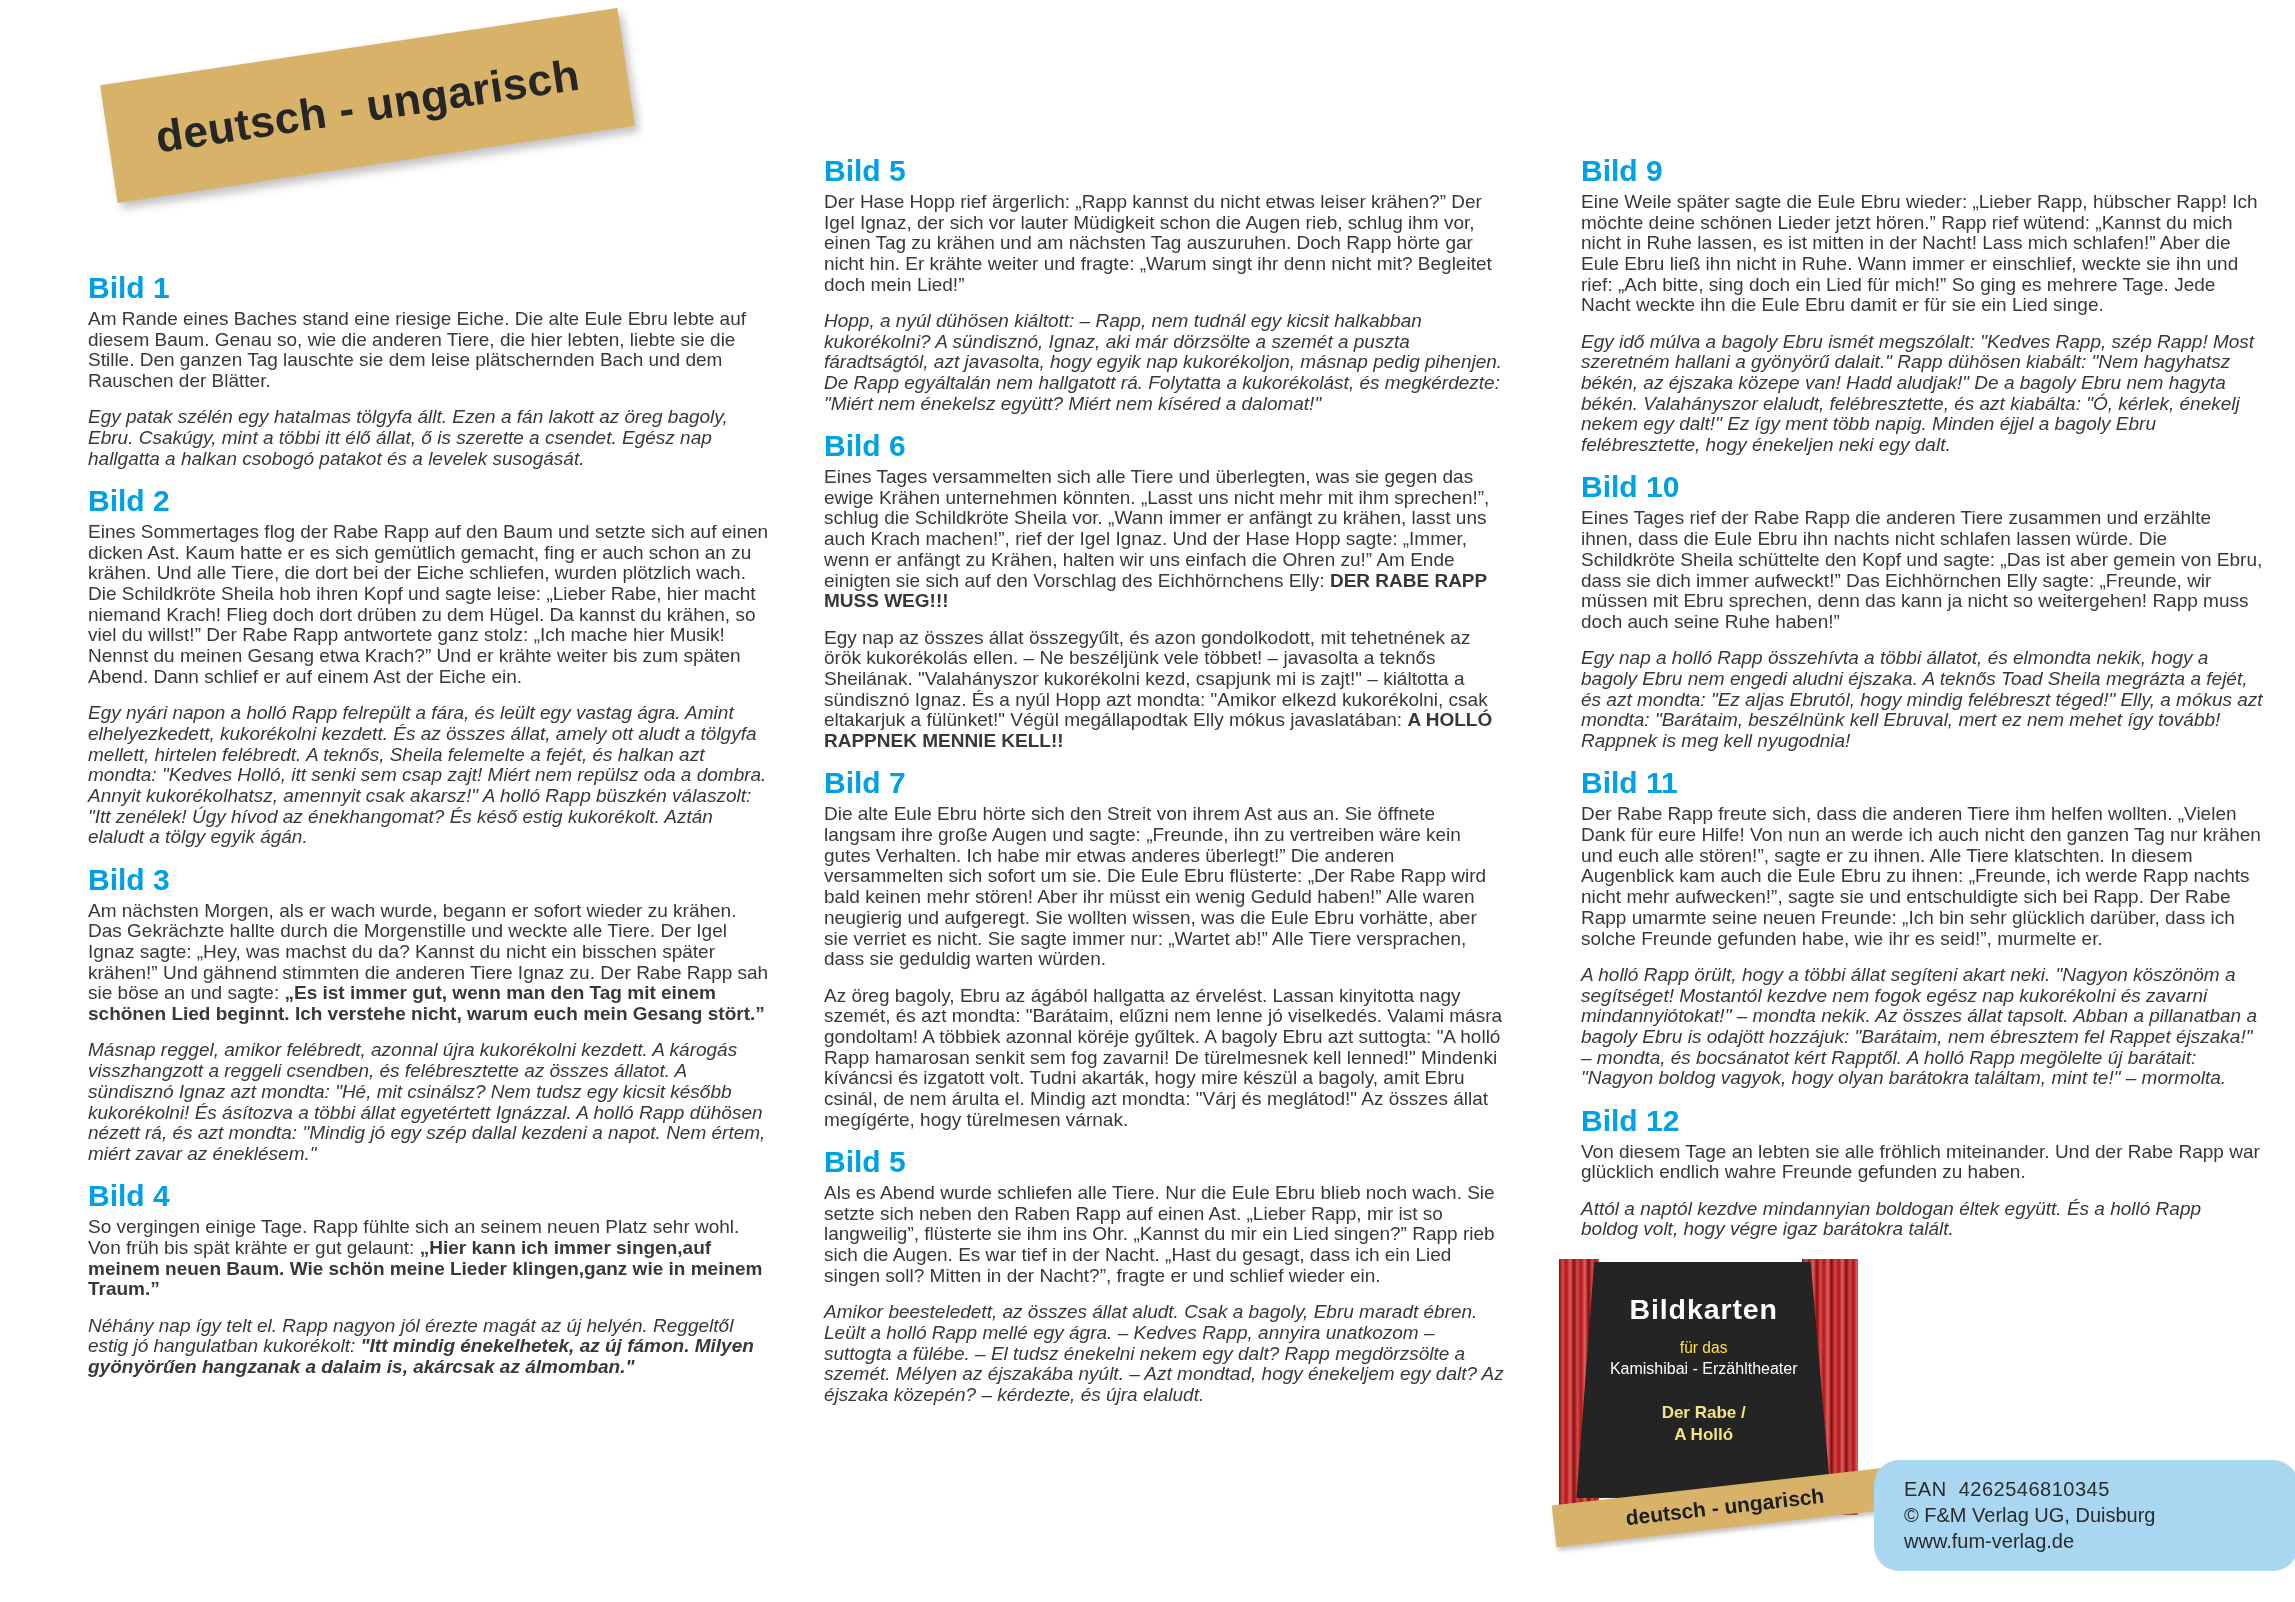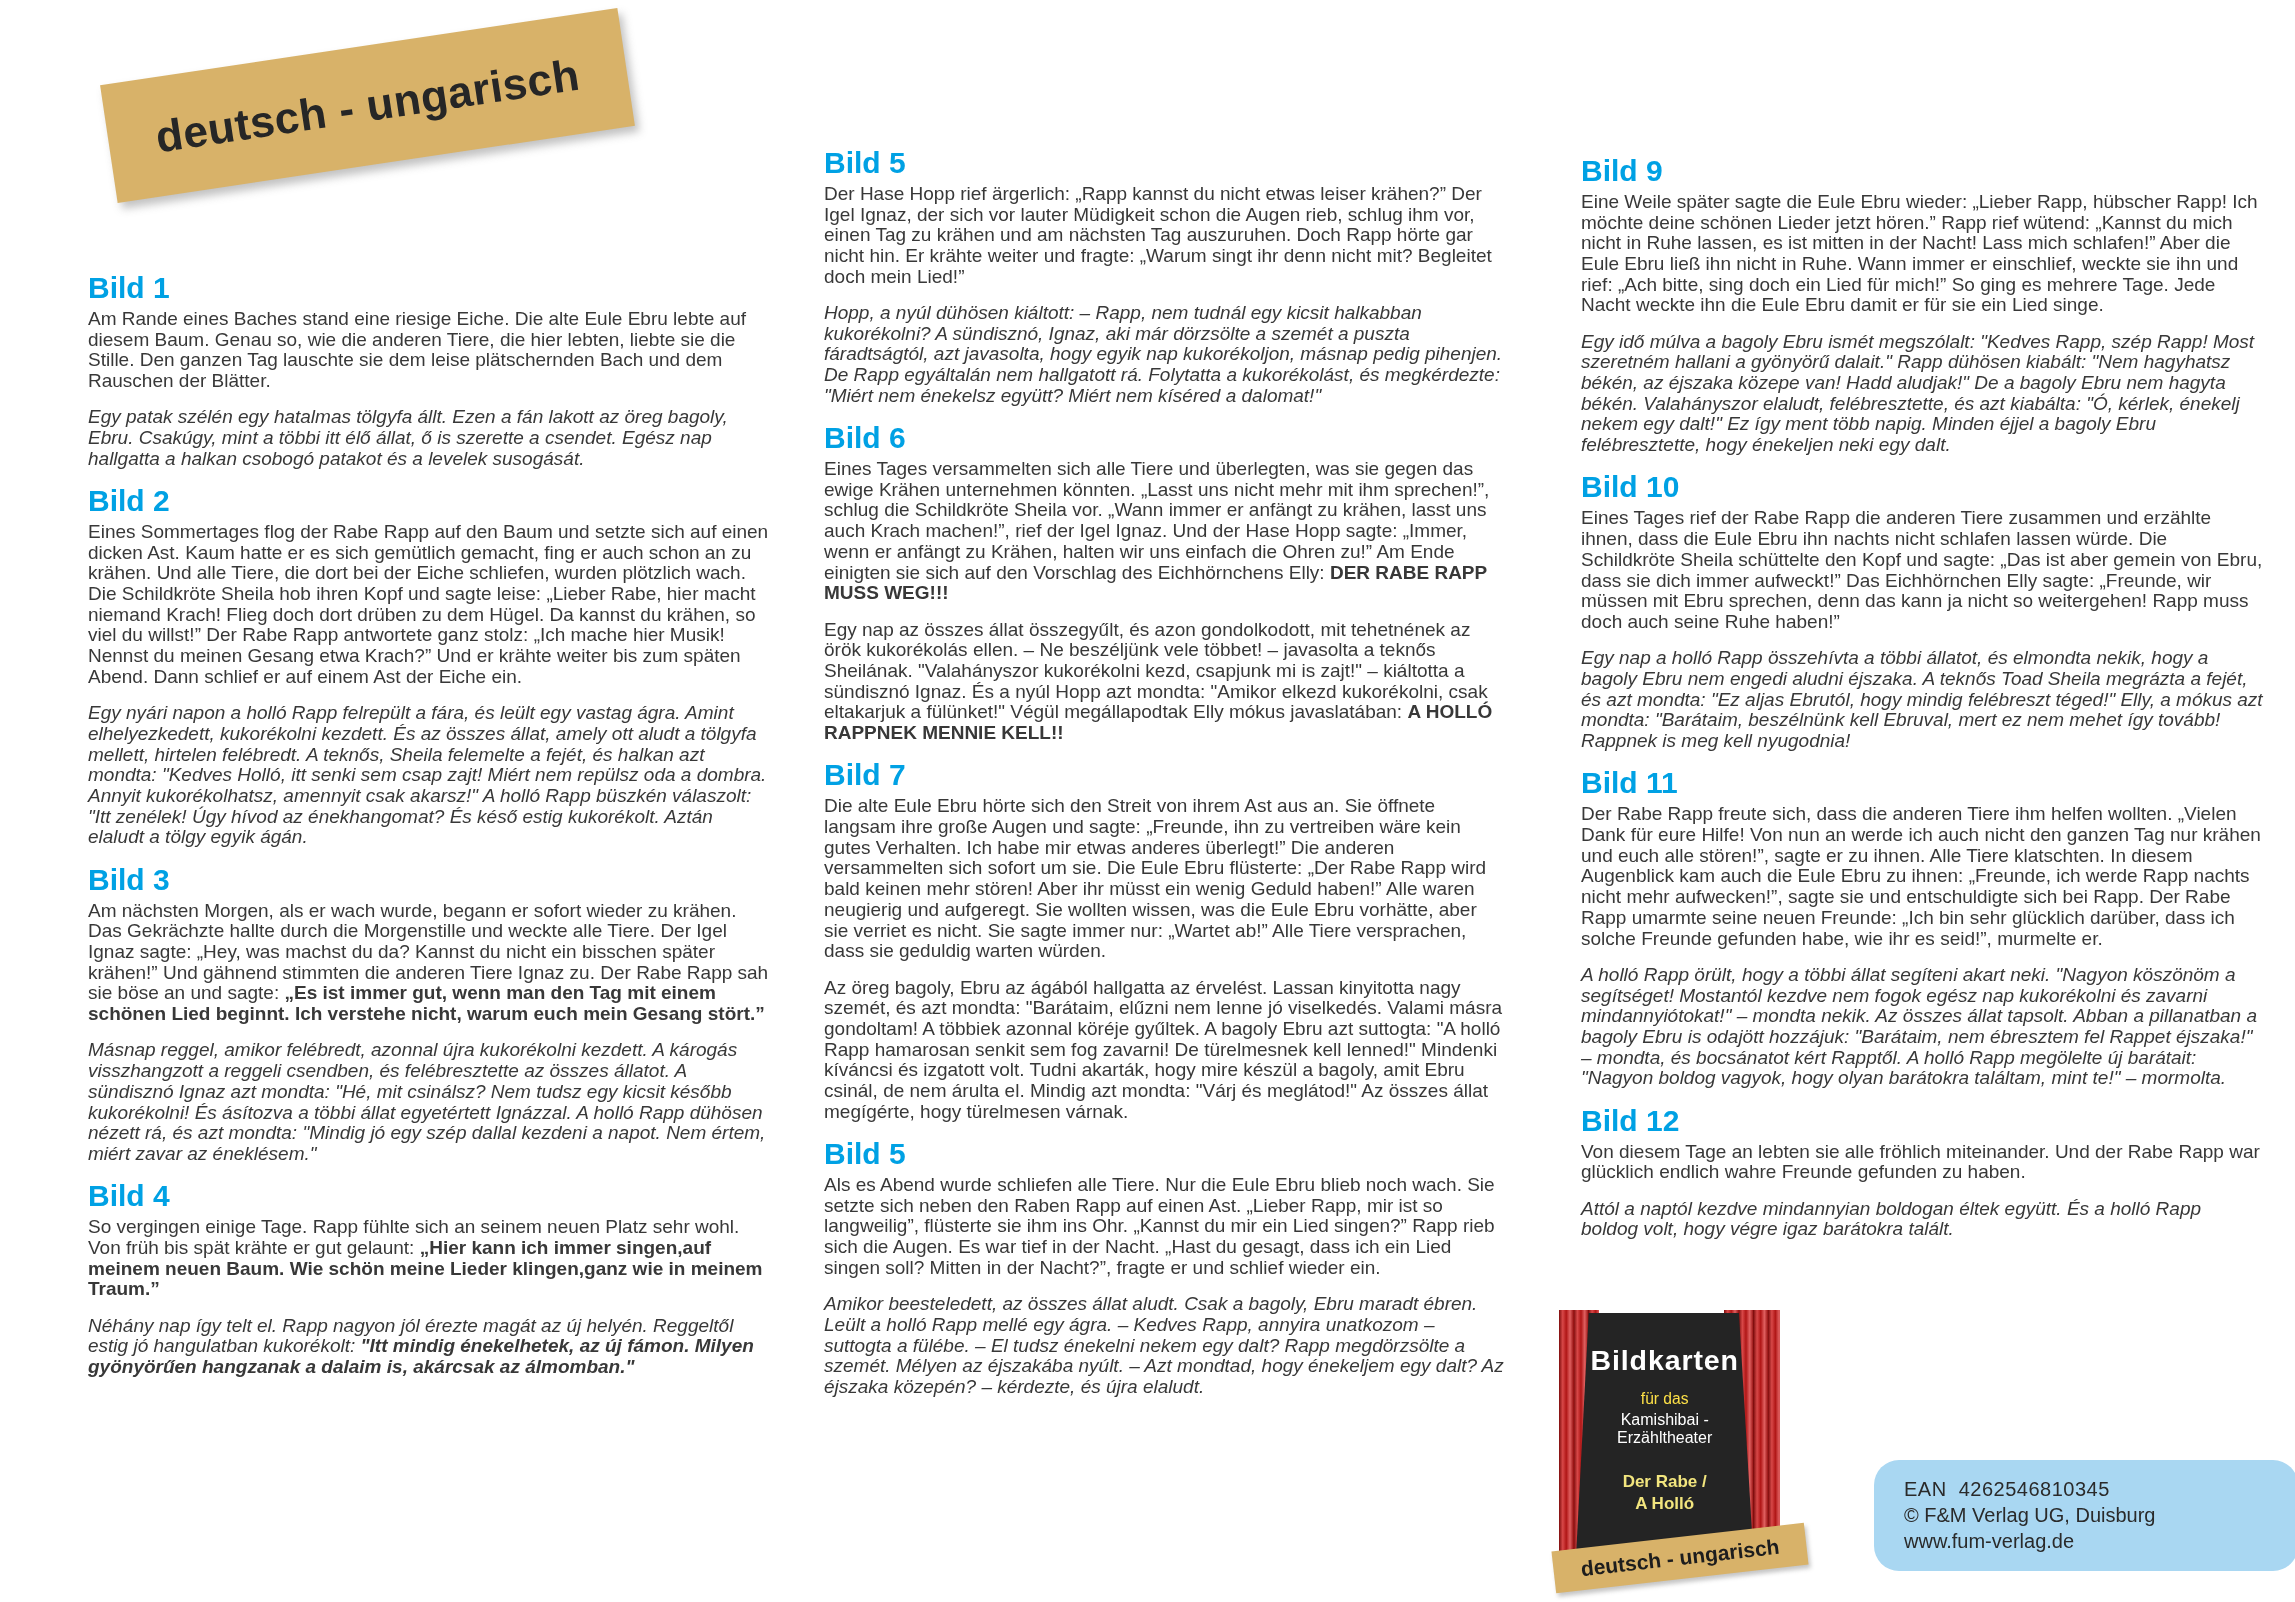--- a/index.html
+++ b/index.html
@@ -12,33 +12,33 @@
     position:absolute; left:106px; top:46px; width:523px; height:119px;
     background:#d8b269; transform:rotate(-8.5deg);
     display:flex; align-items:center; justify-content:center;
     box-shadow:3.7px 6.4px 8.3px rgba(120,120,120,0.45);
   }
   .ribbon span { font-size:44px; font-weight:bold; color:#262626; letter-spacing:0.5px; }
 
   
   .col { position:absolute; width:682px; }
   .col1 { left:88px;  top:269px; }
-  .col2 { left:824px; top:144px; }
+  .col2 { left:824px; top:152px; }
   .col3 { left:1581px; top:152px; }
 
   .story h2 {
     font-size:30px; font-weight:bold; color:#00a1e4;
     margin:2.8px 0 5.5px 0; line-height:1.05;
   }
   .story p { font-size:19px; line-height:1.09; margin:0 0 15.6px 0; }
   .story p.hu.italic { font-style:italic; }
   .run.bold { font-weight:bold; }
 
   
-  .logo { position:absolute; left:1559px; top:1310px; width:221px; height:263px; }
+  .logo { position:absolute; left:1559px; top:1259px; width:299px; height:263px; }
   .curtain {
     position:absolute; top:0;
     background:repeating-linear-gradient(90deg,#7e0c0c 0px,#d84848 3.7px,#b01616 7.3px,#e06060 11px,#961010 14.7px);
   }
   .curtain.left  { left:0;  width:40px;  height:250px; }
   .curtain.right { right:0; width:56px; height:256px; }
   .stage {
     position:absolute; left:17.4px; right:27px; top:2.8px; bottom:24px;
     background:#242424; clip-path:polygon(7% 0, 92% 0, 100% 100%, 0% 100%);
     text-align:center;

